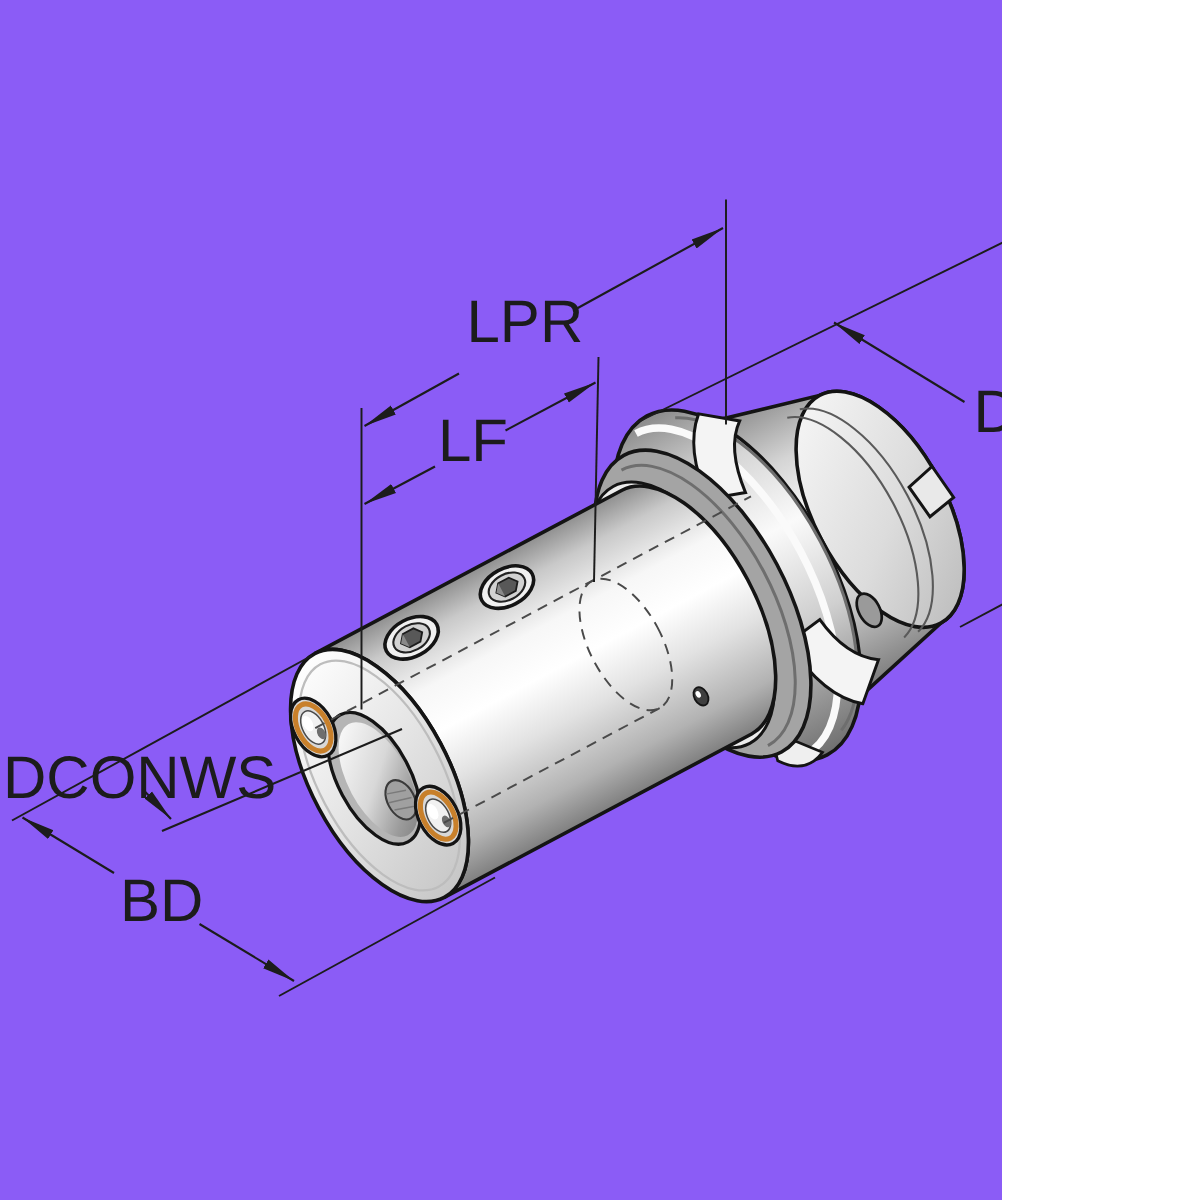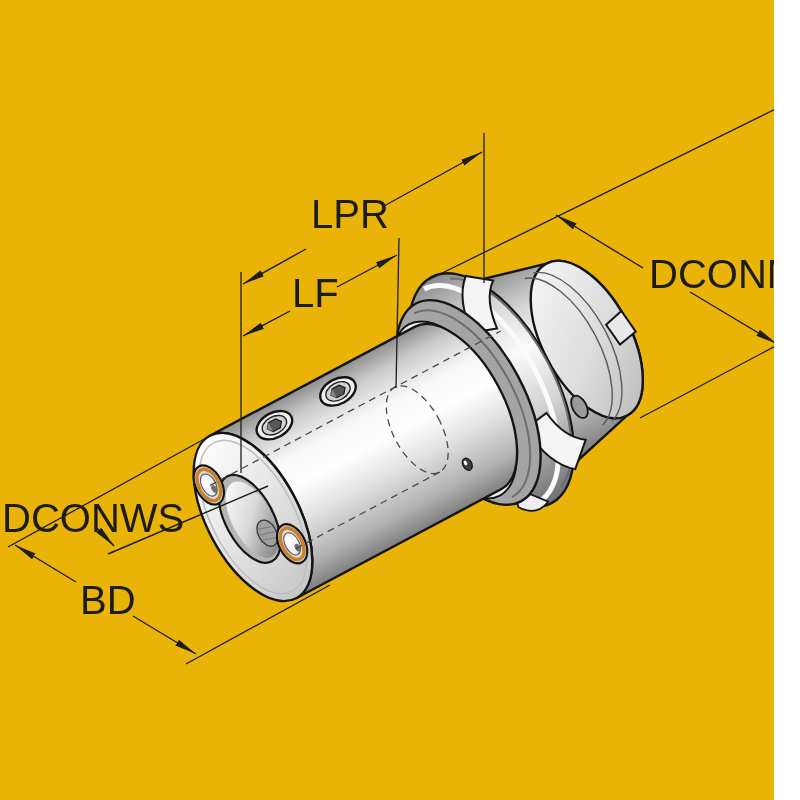--- a/index.html
+++ b/index.html
@@ -1,16 +1,16 @@
 <!DOCTYPE html>
 <html><head>
 <meta charset="utf-8">
 <style>
   html,body{margin:0;padding:0;background:#fff;}
-  .stage{position:relative;width:774px;height:800px;background:#eab308;overflow:hidden;}
+  .stage{position:relative;width:668px;height:800px;background:#8b5cf6;overflow:hidden;}
   .lbl{font-family:"Liberation Sans","DejaVu Sans",sans-serif;font-size:40px;fill:#1c1c1c;}
   .dim{stroke:#1c1c1c;stroke-width:1.4;fill:none;}
   .ext{stroke:#1c1c1c;stroke-width:1.3;fill:none;}
   .thin{stroke:#5a5a5a;stroke-width:1.4;fill:none;}
   .hid{stroke:#4a4a4a;stroke-width:1.3;fill:none;stroke-dasharray:7 5;}
 </style>
 </head>
 <body>
 
 <div class="stage">

